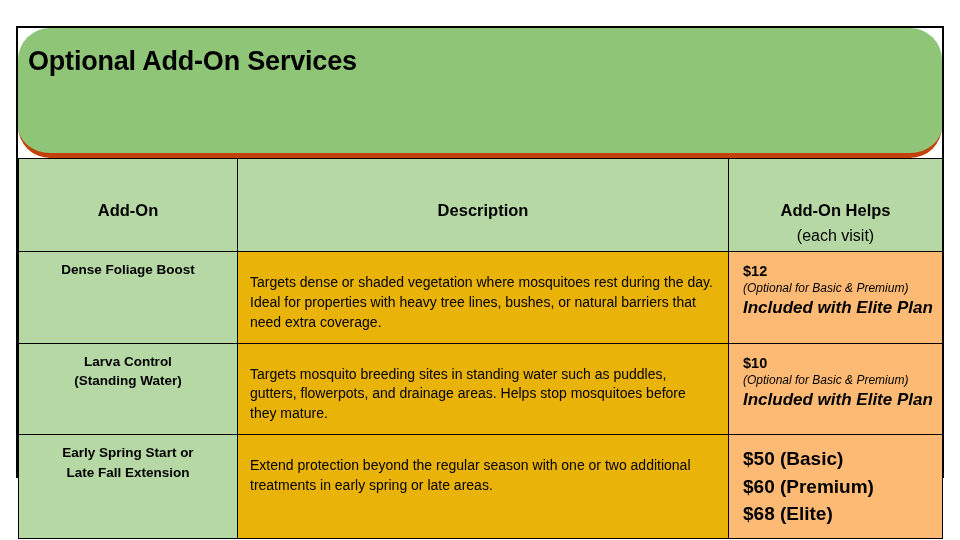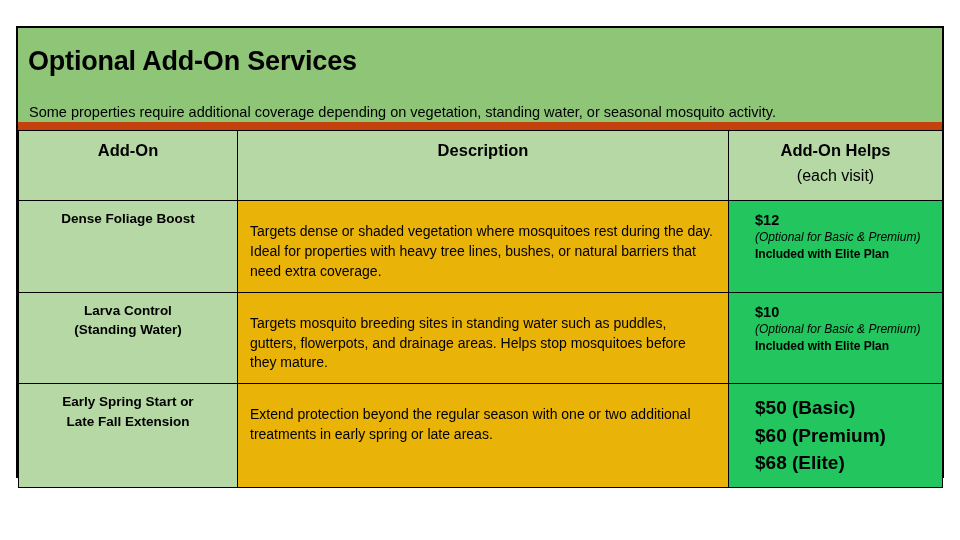--- a/index.html
+++ b/index.html
@@ -24,22 +24,23 @@
     border: 2px solid #000000;
     box-sizing: border-box;
     background: #ffffff;
   }
 
   
   .banner {
     background: #8ec577;
     box-sizing: border-box;
     padding: 14px 10px 16px 10px;
-    border-bottom: 8px solid #c2410c;
-    height: 102px;
+    border-bottom: 5px solid #c2410c;
+    height: 130px;
+    border-radius: 32px;
   }
   .banner-title {
     font-size: 27px;
     font-weight: bold;
     letter-spacing: -0.2px;
     margin: 0 0 0 0;
     padding: 4px 0 0 0;
     line-height: 1.15;
     color: #000000;
   }
@@ -75,20 +76,21 @@
     background: #b6d8a4;
     text-align: center;
     height: 70px;
     padding: 10px 6px 6px 6px;
   }
   .th-main {
     font-size: 16.5px;
     font-weight: bold;
     line-height: 1.2;
     display: block;
+    margin-top: 32px;
   }
   .th-sub {
     font-size: 16px;
     font-weight: normal;
     display: block;
     padding-top: 5px;
     line-height: 1.2;
   }
 
   
@@ -101,61 +103,61 @@
     line-height: 1.45;
     padding: 8px 8px;
   }
   td.addon-desc {
     background: #eab308;
     font-size: 14px;
     line-height: 1.42;
     padding: 21px 12px 10px 12px;
   }
   td.addon-price {
-    background: #22c55e;
-    padding: 10px 8px 10px 26px;
+    background: #fdba74;
+    padding: 10px 8px 10px 14px;
     font-size: 14px;
     line-height: 1.34;
   }
   .price-main {
     font-weight: bold;
     font-size: 14.5px;
     display: block;
   }
   .price-note {
     font-style: italic;
     font-size: 12px;
     display: block;
     line-height: 1.3;
   }
   .price-inc {
     font-weight: bold;
-    font-size: 12px;
+    font-size: 17px;
     display: block;
     line-height: 1.35;
+    font-style: italic;
   }
   .price-line {
     font-weight: bold;
     font-size: 19px;
     display: block;
     line-height: 1.45;
   }
 
   tr.row-1 td { height: 72px; }
   tr.row-2 td { height: 78px; }
   tr.row-3 td { height: 96px; }
 </style>
 </head>
 <body>
 
 <div class="sheet">
 
   <div class="banner">
     <h1 class="banner-title">Optional Add-On Services</h1>
-    <p class="banner-subtitle">Some properties require additional coverage depending on vegetation, standing water, or seasonal mosquito activity.</p>
   </div>
 
   <table class="addons">
     <colgroup>
       <col class="c-addon">
       <col class="c-desc">
       <col class="c-price">
     </colgroup>
     <thead>
       <tr>

